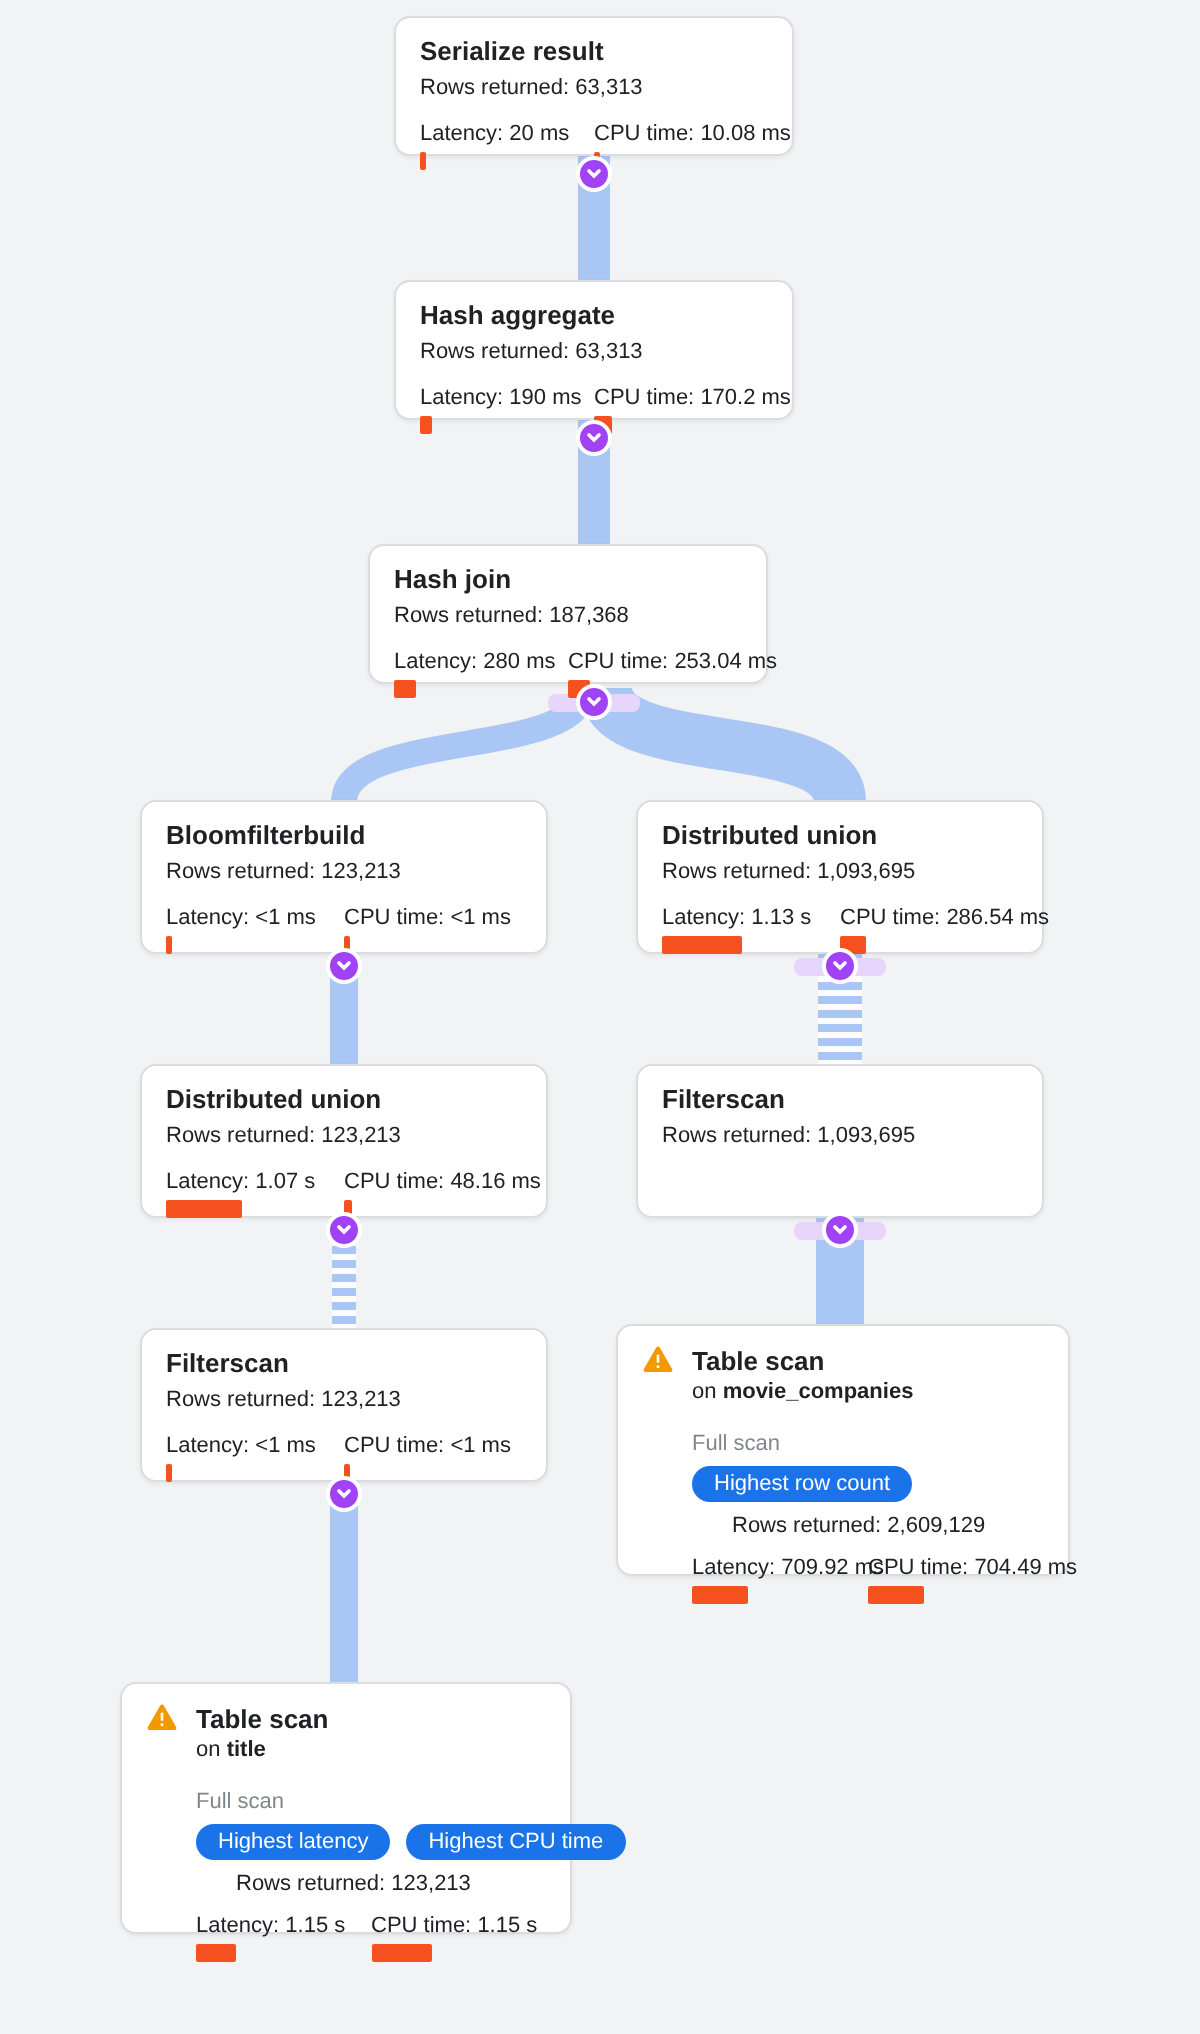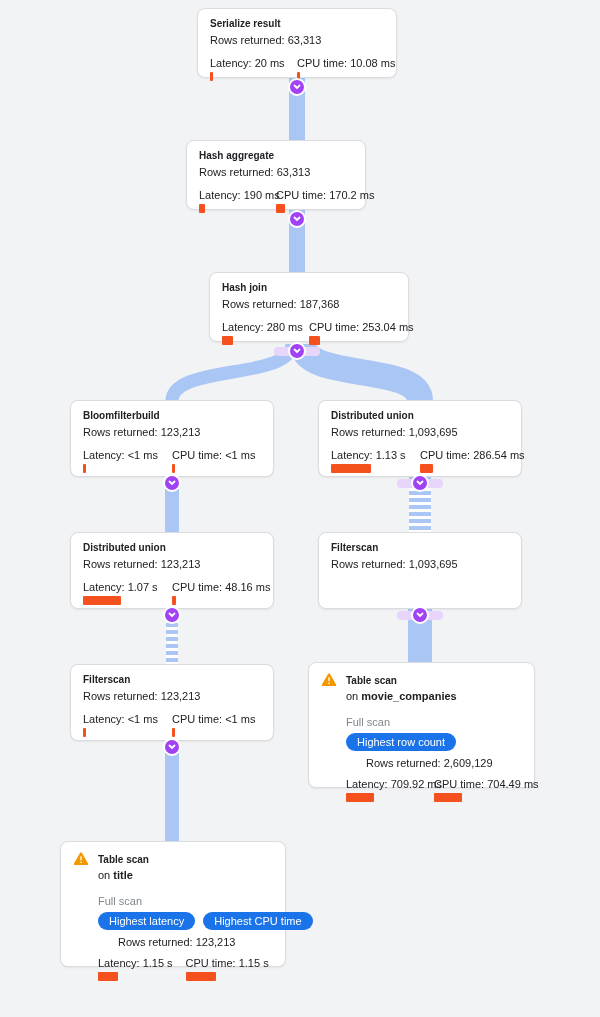--- a/index.html
+++ b/index.html
@@ -10,21 +10,21 @@
   .edge{position:absolute;background:#a9c6f5;z-index:1;}
   .edge.striped{background:repeating-linear-gradient(to bottom,
       #a9c6f5 0px,#a9c6f5 4px,#fdfdfe 4px,#fdfdfe 7px);}
   svg.fork{position:absolute;left:0;top:0;z-index:1;pointer-events:none;}
   .capsule{position:absolute;width:46px;height:9px;border-radius:4px;background:#e8d5fb;z-index:2;}
 
   
   .card{position:absolute;background:#fff;border:1px solid #dadce0;border-radius:8px;
         padding:9px 12px;box-sizing:border-box;font-size:11px;color:#202124;z-index:3;
         box-shadow:0 1px 2px rgba(60,64,67,.08);}
-  .title{font-size:10px;font-weight:bold;margin-bottom:5px;}
+  .title{font-size:13px;font-weight:bold;margin-bottom:5px;}
   .rows{margin-bottom:11px;white-space:nowrap;}
   .metrics{display:flex;}
   .metric{width:50%;}
   .mtext{white-space:nowrap;}
   .bar{height:9px;background:#f4511e;margin-top:3px;border-radius:1px;}
 
   
   .hdr{display:flex;align-items:center;gap:9px;}
   .indent{margin-left:25px;}
   .online{margin-top:2px;}
@@ -70,36 +70,36 @@
         <div class="mtext"><span>Latency:</span> <span>20 ms</span></div>
         <div class="bar" style="width: 3px;"></div>
       </div>
       <div class="metric">
         <div class="mtext"><span>CPU time:</span> <span>10.08 ms</span></div>
         <div class="bar" style="width: 3px;"></div>
       </div>
     </div>
   </div>
 
-  <div class="card" style="left:186px;top:140px;width:180px;height:70px">
+  <div class="card" style="left:197px;top:140px;width:200px;height:70px">
     <div class="title">Hash aggregate</div>
     <div class="rows"><span>Rows returned:</span> <span>63,313</span></div>
     <div class="metrics">
       <div class="metric">
         <div class="mtext"><span>Latency:</span> <span>190 ms</span></div>
         <div class="bar" style="width: 6px;"></div>
       </div>
       <div class="metric">
         <div class="mtext"><span>CPU time:</span> <span>170.2 ms</span></div>
         <div class="bar" style="width: 9px;"></div>
       </div>
     </div>
   </div>
 
-  <div class="card" style="left:209px;top:272px;width:200px;height:70px">
+  <div class="card" style="left:184px;top:272px;width:200px;height:70px">
     <div class="title">Hash join</div>
     <div class="rows"><span>Rows returned:</span> <span>187,368</span></div>
     <div class="metrics">
       <div class="metric">
         <div class="mtext"><span>Latency:</span> <span>280 ms</span></div>
         <div class="bar" style="width: 11px;"></div>
       </div>
       <div class="metric">
         <div class="mtext"><span>CPU time:</span> <span>253.04 ms</span></div>
         <div class="bar" style="width: 11px;"></div>

